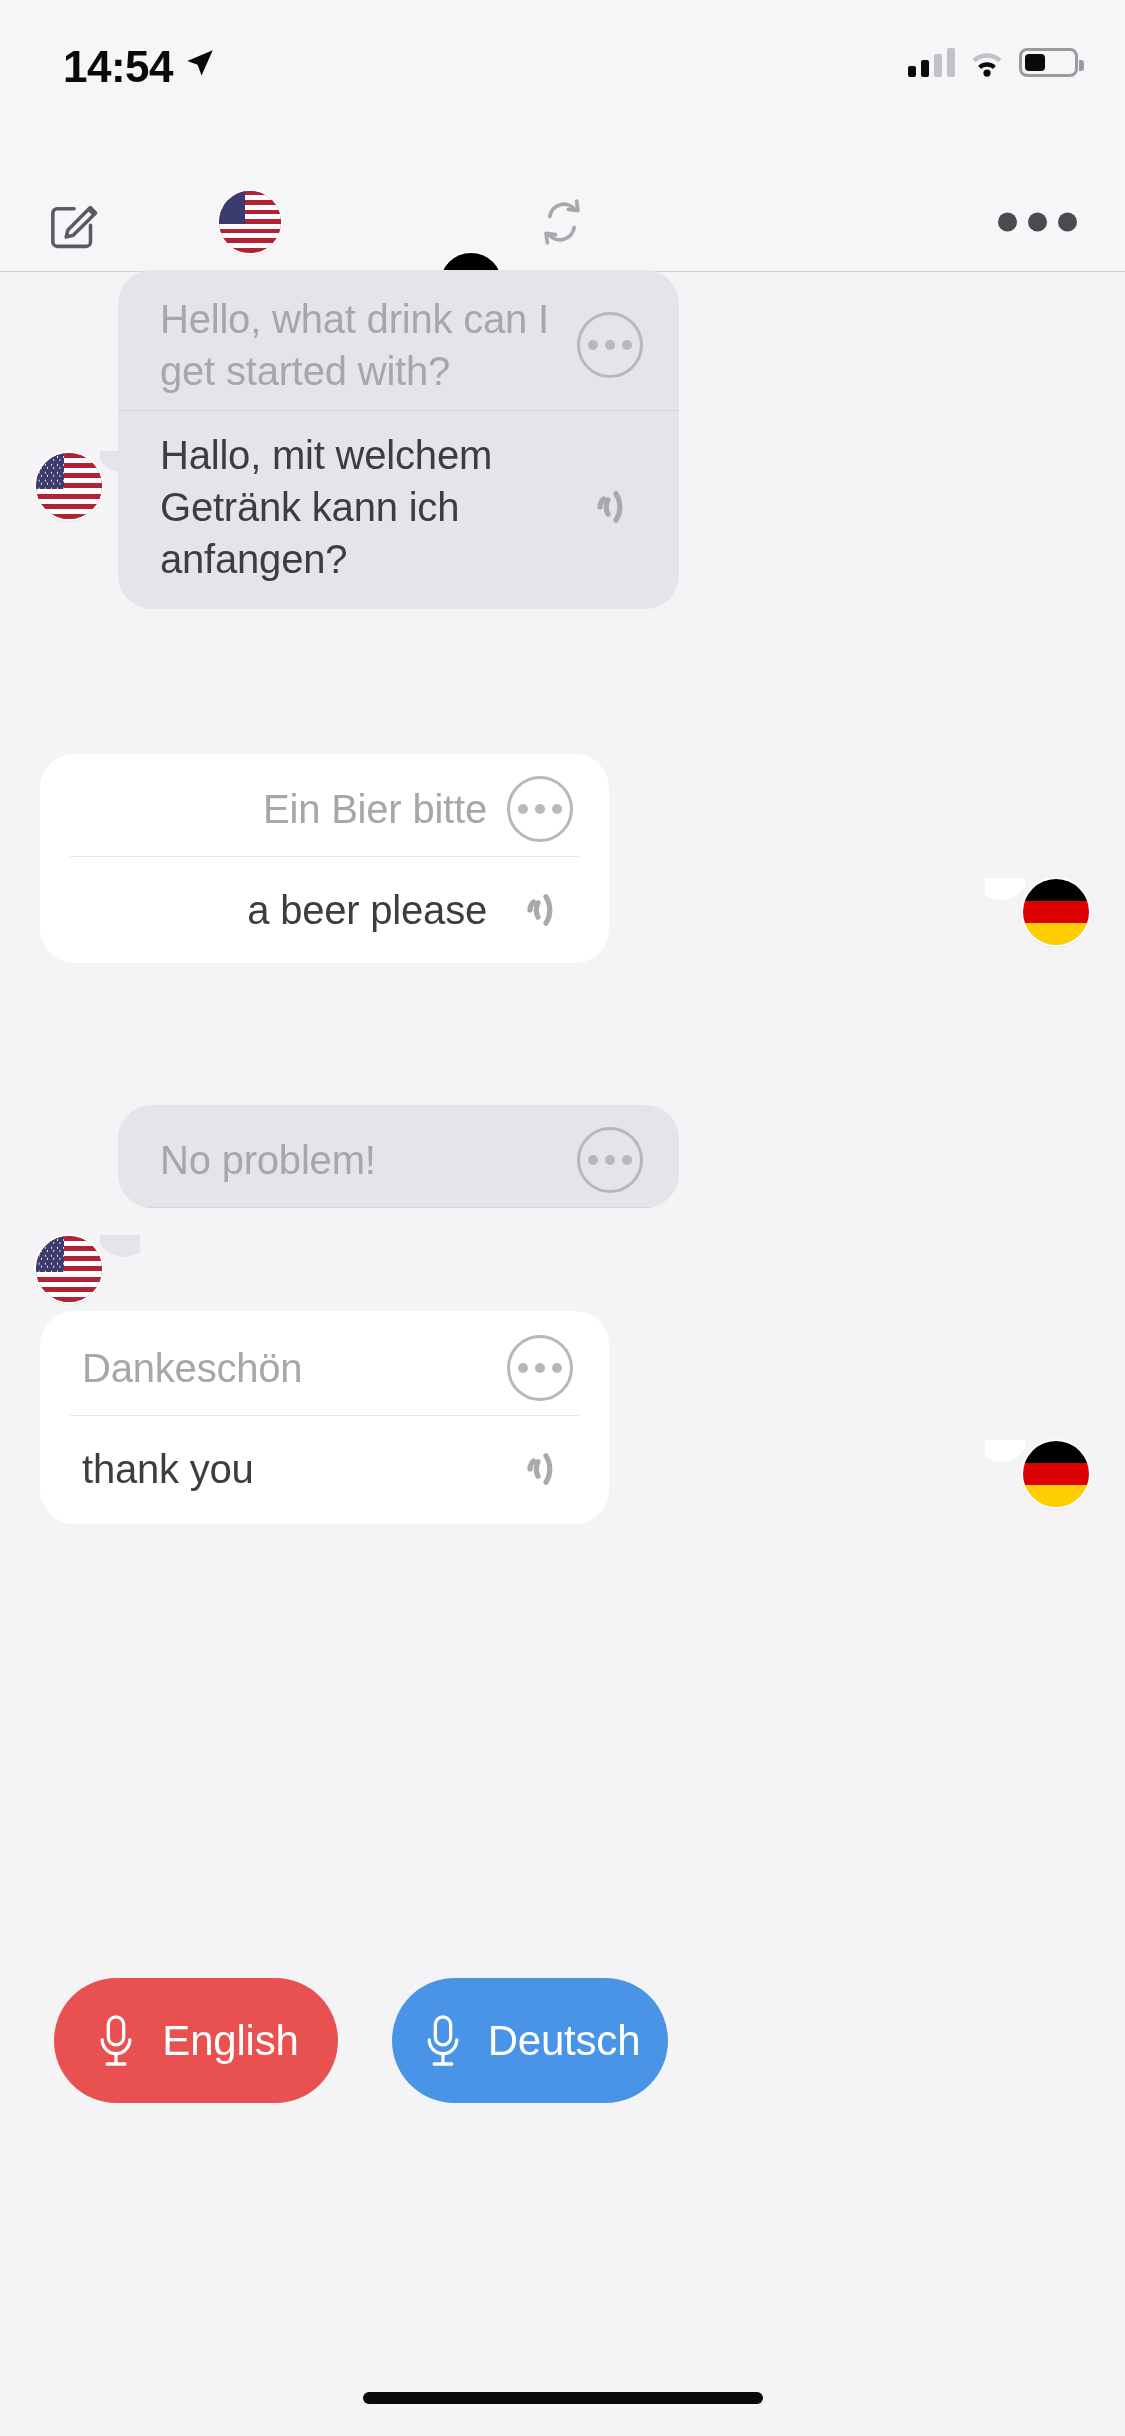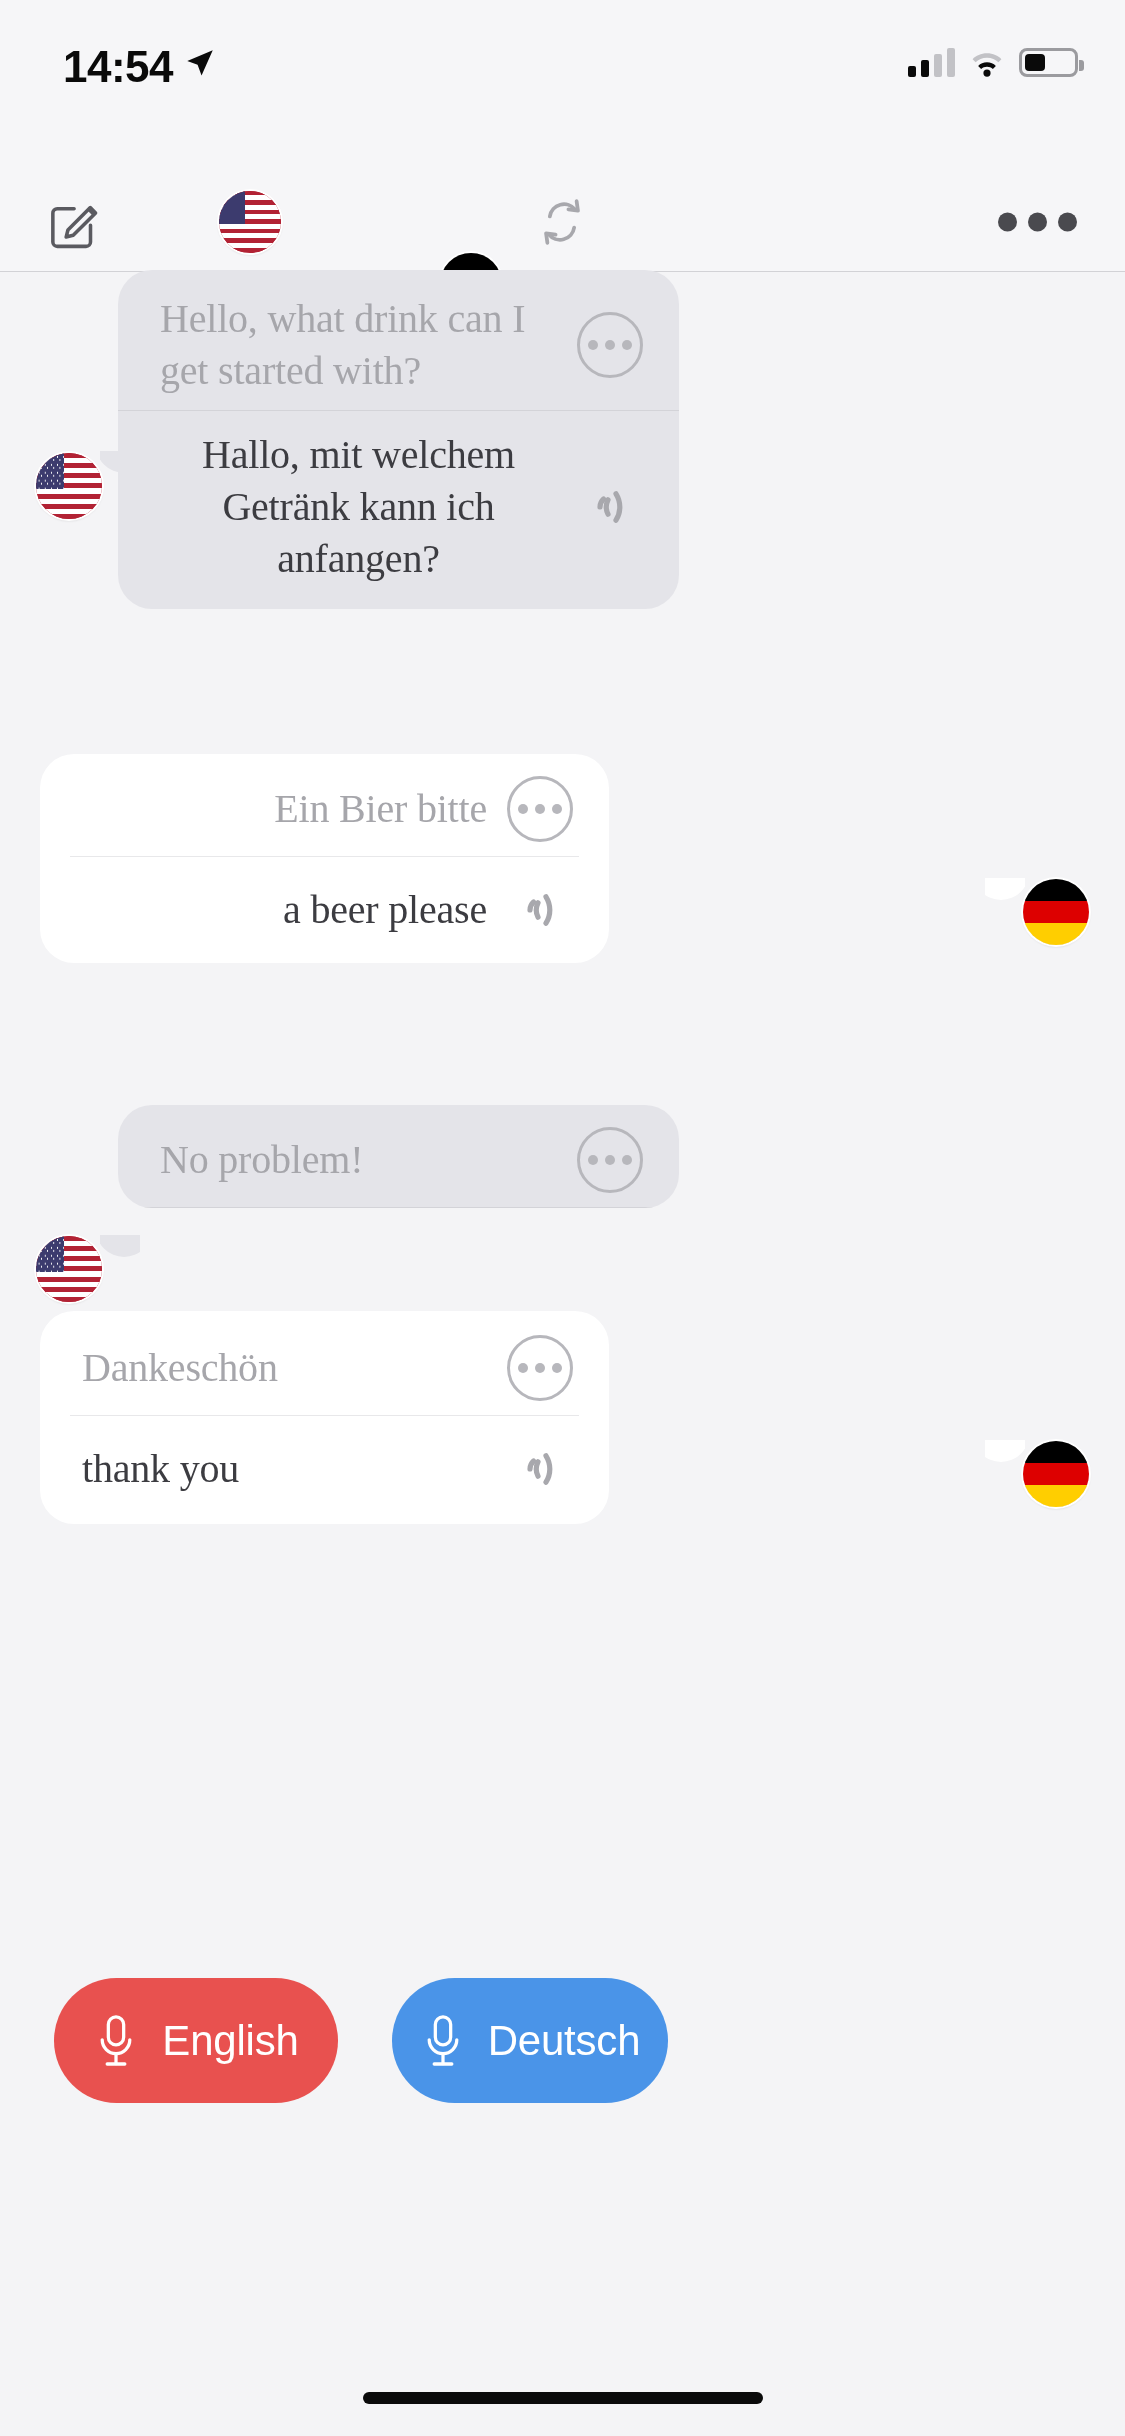--- a/index.html
+++ b/index.html
@@ -100,21 +100,20 @@
     position:absolute; top:273px; left:0; width:1125px; height:1620px;
   }
   .msg-row{ position:absolute; width:1125px; }
   .avatar{
     position:absolute; width:66px; height:66px;
   }
   .bubble{
     position:absolute;
     border-radius:34px;
     overflow:hidden;
-    font-family:Liberation Serif, serif;
   }
   .bubble.incoming{ background:#e4e4e9; }
   .bubble.outgoing{ background:#ffffff; }
   .bub-tail{
     position:absolute; width:40px; height:40px; overflow:hidden;
   }
   .bub-tail i{
     position:absolute; width:56px; height:56px; border-radius:50%;
   }
   .line{
@@ -267,21 +266,21 @@
     <div class="bubble incoming" style="left:118px; top:-3px; width:561px;">
       <div class="line src" style="min-height:140px; padding-top:20px; padding-bottom:10px;">
         <div class="txt">Hello, what drink can I get started with?</div>
         <div class="ell-btn">
             <span></span>
             <span></span>
             <span></span>
           </div>
       </div>
       <div class="divider"></div>
-      <div class="line dst" style="min-height:145px; padding-top:18px; padding-bottom:24px;text-align:center;">
+      <div class="line dst" style="min-height:145px; padding-top:18px; padding-bottom:24px;">
         <div class="txt">Hallo, mit welchem Getränk kann ich anfangen?</div>
         <div class="spk-btn">
           <svg viewBox="0 0 30 30" width="60" height="60">
             <path d="M10 15a5.5 5.5 0 0 1 1.8-4" fill="none" stroke="#a8a8ad" stroke-width="2.6" stroke-linecap="round"></path>
             <path d="M14 18.6A8.2 8.2 0 0 1 14 11.4" fill="none" stroke="#a8a8ad" stroke-width="2.6" stroke-linecap="round"></path>
             <path d="M18 21.6a12.4 12.4 0 0 0 0-13.2" fill="none" stroke="#a8a8ad" stroke-width="2.6" stroke-linecap="round"></path>
           </svg>
         </div>
       </div>
     </div>

